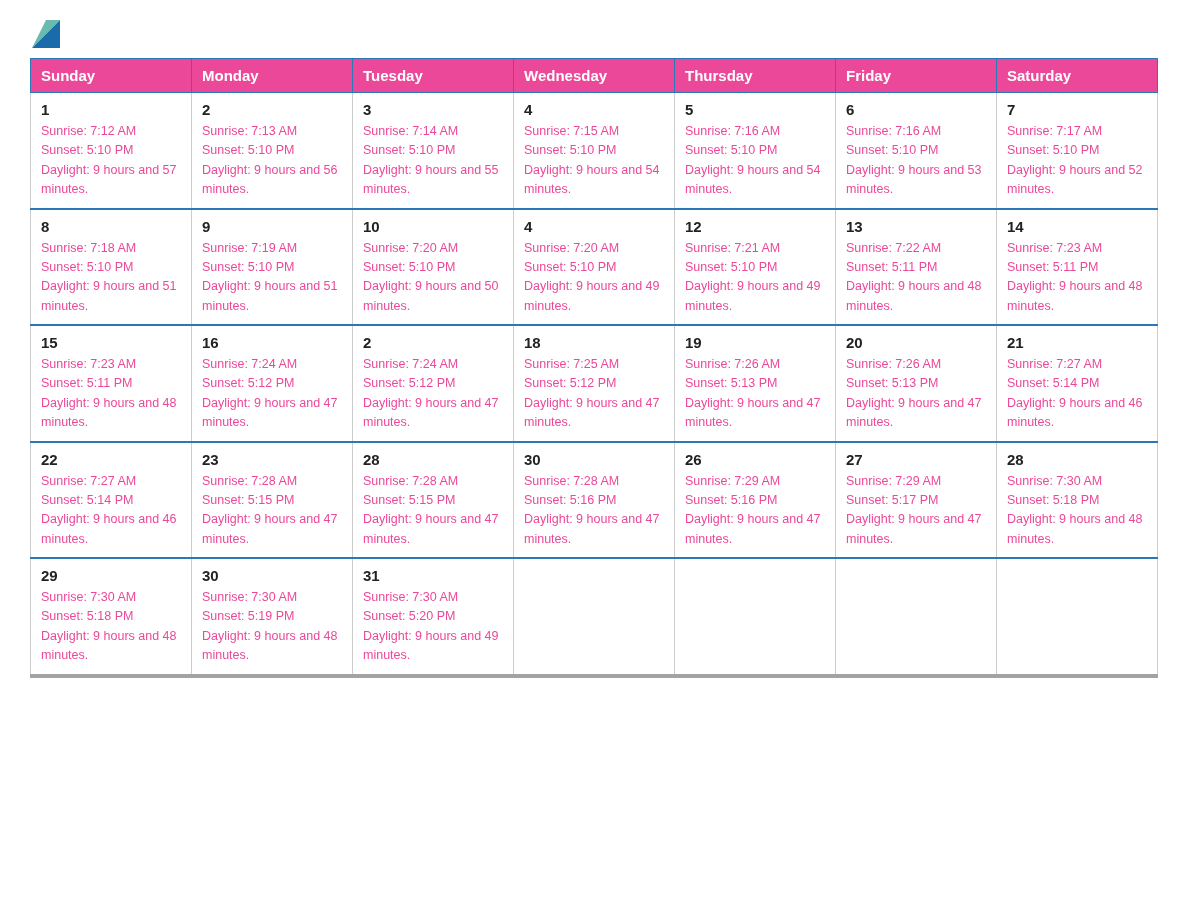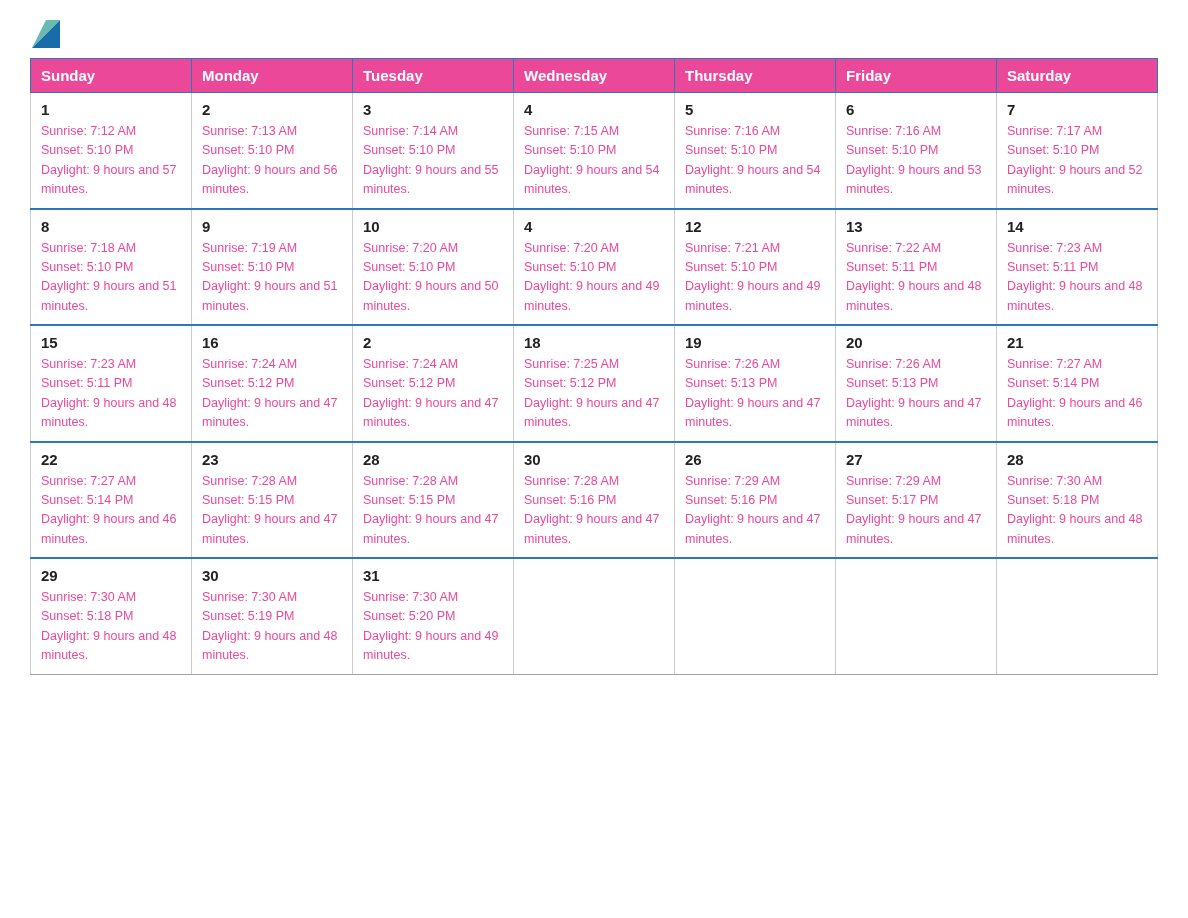--- a/index.html
+++ b/index.html
@@ -90,21 +90,21 @@
     }
     .day-info {
       font-size: 12.5px;
       line-height: 1.55;
       color: #ec4899;
     }
     tr td {
       border-bottom: 2px solid #2a78b8;
     }
     tr:last-child td {
-      border-bottom: 1px solid #a3a3a3;
+      border-bottom: 4px solid #a3a3a3;
     }
   </style>
 </head>
 <body>
 
 <div class="header-area">
   <div class="logo-wrapper">
     <div class="logo-top-row">
       <span class="logo-text-general"></span>
       <svg class="logo-icon" viewBox="0 0 28 28" xmlns="http://www.w3.org/2000/svg">

